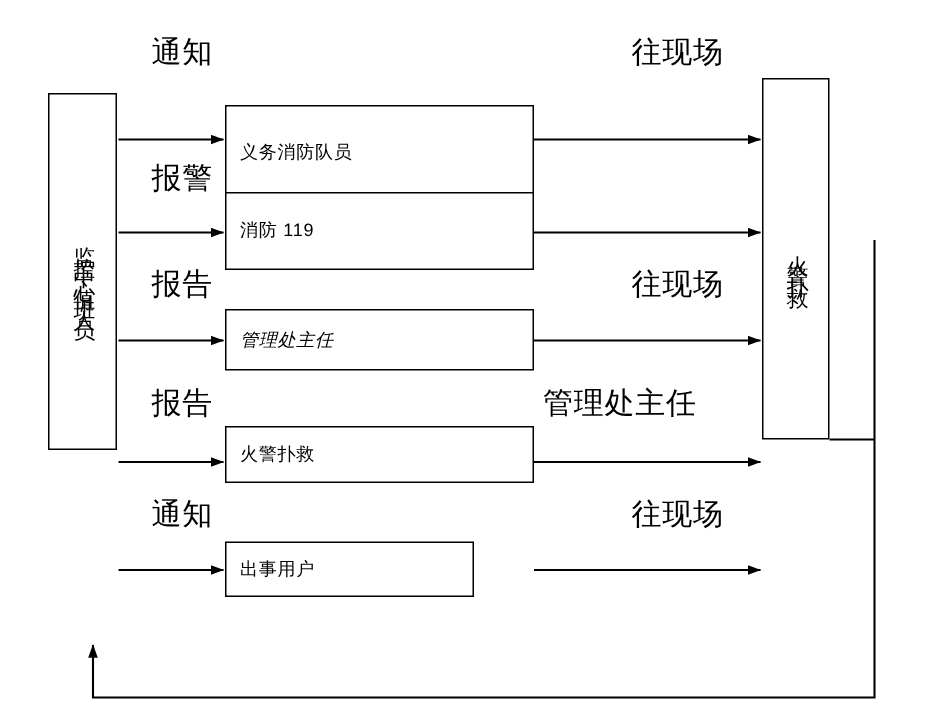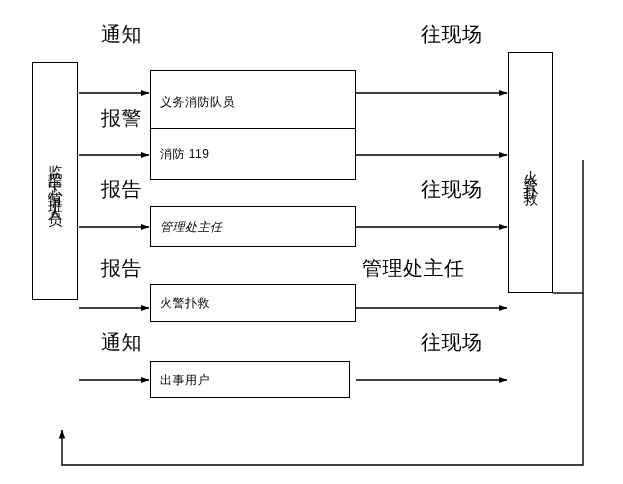--- a/index.html
+++ b/index.html
@@ -102,21 +102,21 @@
   </div>
 
   <div class="node h" style="left:150px;top:206px;width:206px;height:41px;font-style:italic;">
     <span class="lbl">管理处主任</span>
   </div>
 
   <div class="node h" style="left:150px;top:284px;width:206px;height:38px;">
     <span class="lbl">火警扑救</span>
   </div>
 
-  <div class="node h" style="left:150px;top:361px;width:200px;height:37px;">
+  <div class="node h" style="left:150px;top:361px;width:166px;height:37px;">
     <span class="lbl">出事用户</span>
   </div>
 
   <div class="node v" style="left:508px;top:52px;width:45px;height:241px;">
     <span class="lbl">火警扑救</span>
   </div>
 
   <span class="edge-label" style="left:101px;top:21px;">通知</span>
 
   <span class="edge-label" style="left:101px;top:105px;">报警</span>

